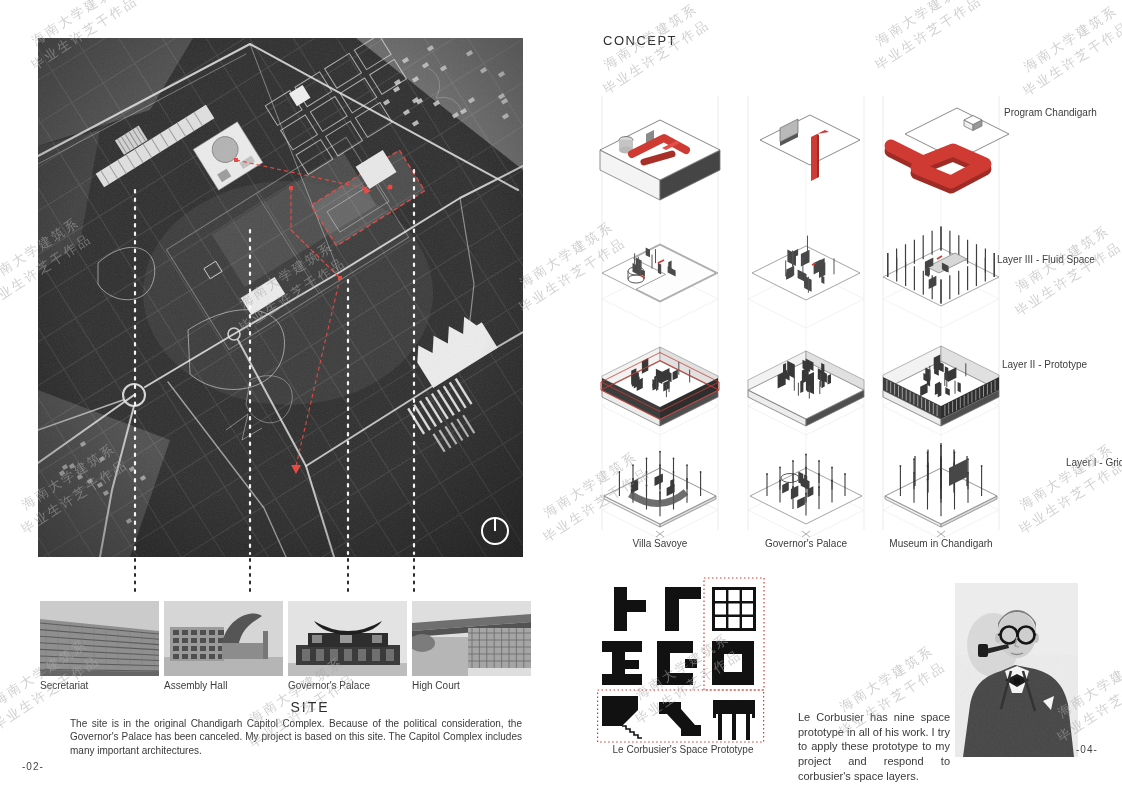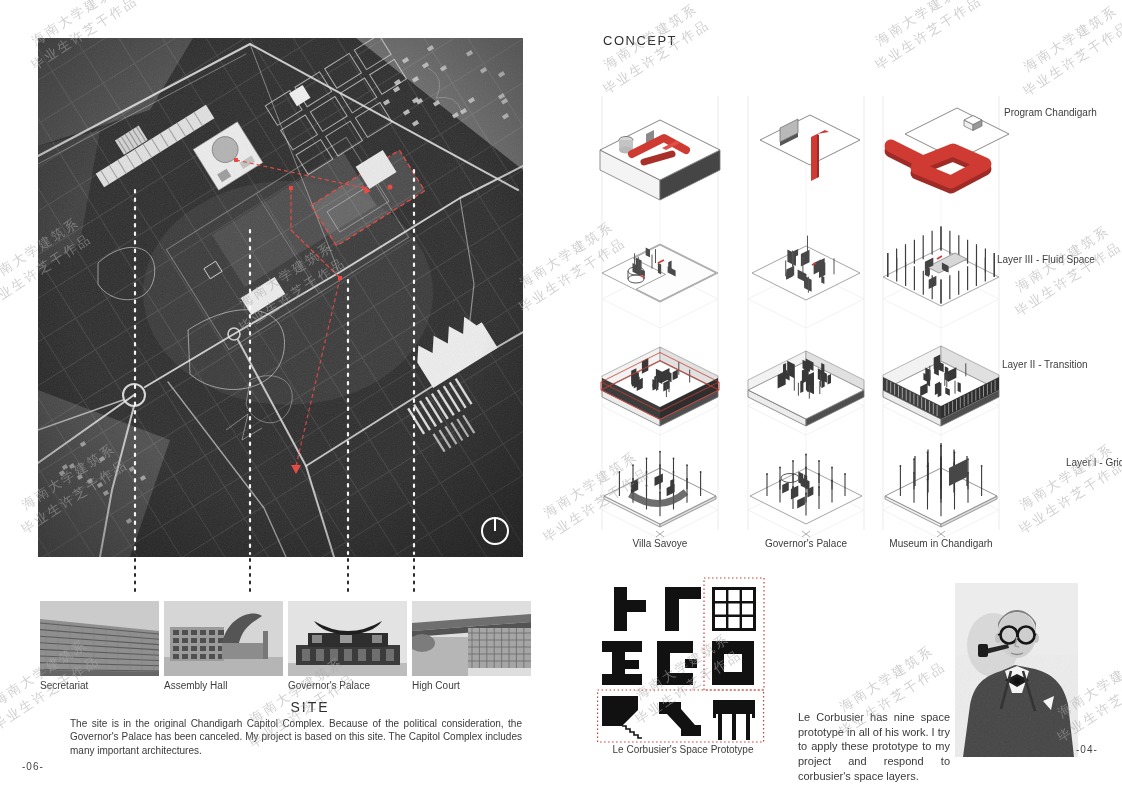--- a/index.html
+++ b/index.html
@@ -424,21 +424,21 @@
     </svg>
   </div>
 
 <div class="plabel" style="left:40px">Secretariat</div>
 <div class="plabel" style="left:164px">Assembly Hall</div>
 <div class="plabel" style="left:288px">Governor's Palace</div>
 <div class="plabel" style="left:412px">High Court</div>
 
 <div class="title" style="left:84px;top:699px;width:452px;text-align:center">SITE</div>
 <p class="body-text" id="site-body">The site is in the original Chandigarh Capitol Complex. Because of the political consideration, the Governor's Palace has been canceled. My project is based on this site. The Capitol Complex includes many important architectures.</p>
-<div class="pageno" style="left:22px;top:761px">-06-</div>
+<div class="pageno" style="left:22px;top:761px">-02-</div>
 
 <div class="title" style="left:603px;top:33px;font-size:13px;letter-spacing:1.5px">CONCEPT</div>
 
 <svg id="concept-svg" class="abs" style="left:560px;top:30px" width="562" height="532" viewBox="0 0 562 532">
     <line x1="42.0" y1="66.0" x2="42.0" y2="500.0" stroke="#e6e6e6" stroke-width="0.8"></line>
     <line x1="158.0" y1="66.0" x2="158.0" y2="500.0" stroke="#e6e6e6" stroke-width="0.8"></line>
     <line x1="100.0" y1="92.0" x2="100.0" y2="494.0" stroke="#efefef" stroke-width="0.7"></line>
     <polygon points="100.0,240.0 158.0,269.0 100.0,298.0 42.0,269.0" fill="none" stroke="#ededed" stroke-width="0.7"></polygon>
     <polygon points="100.0,347.0 158.0,376.0 100.0,405.0 42.0,376.0" fill="none" stroke="#ededed" stroke-width="0.7"></polygon>
     <polygon points="100.0,451.0 158.0,480.0 100.0,509.0 42.0,480.0" fill="none" stroke="#ededed" stroke-width="0.7"></polygon>
@@ -795,21 +795,21 @@
     <line x1="381.0" y1="456.0" x2="381.0" y2="426.0" stroke="#333" stroke-width="1.2"></line>
     <line x1="368.0" y1="462.5" x2="368.0" y2="432.5" stroke="#333" stroke-width="1.2"></line>
     <line x1="407.0" y1="456.0" x2="407.0" y2="426.0" stroke="#333" stroke-width="1.2"></line>
     <line x1="394.0" y1="462.5" x2="394.0" y2="432.5" stroke="#333" stroke-width="1.2"></line>
     <line x1="381.0" y1="469.0" x2="381.0" y2="439.0" stroke="#333" stroke-width="1.2"></line>
     <polygon points="389.0,456.0 407.0,447.0 407.0,429.0 389.0,438.0" fill="#474747"></polygon>
   </svg>
 
 <div class="layerlbl" style="left:1004px;top:107px">Program Chandigarh</div>
 <div class="layerlbl" style="left:997px;top:254px">Layer III - Fluid Space</div>
-<div class="layerlbl" style="left:1002px;top:359px">Layer II - Transition</div>
+<div class="layerlbl" style="left:1002px;top:359px">Layer II - Prototype</div>
 <div class="layerlbl" style="left:1066px;top:457px">Layer I - Grid</div>
 
 <div class="collbl" style="left:590px">Villa Savoye</div>
 <div class="collbl" style="left:736px">Governor's Palace</div>
 <div class="collbl" style="left:871px">Museum in Chandigarh</div>
 
 <svg class="abs" style="left:597px;top:577px" width="172" height="168" viewBox="0 0 172 168">
   <rect x="107" y="1" width="60" height="112" fill="none" stroke="#d8382e" stroke-width="1.2" stroke-dasharray="1.5 2.5"></rect>
   <rect x="0.6" y="113" width="166" height="52" fill="none" stroke="#d8382e" stroke-width="1.2" stroke-dasharray="1.5 2.5"></rect>
   <g transform="translate(5,10)">

